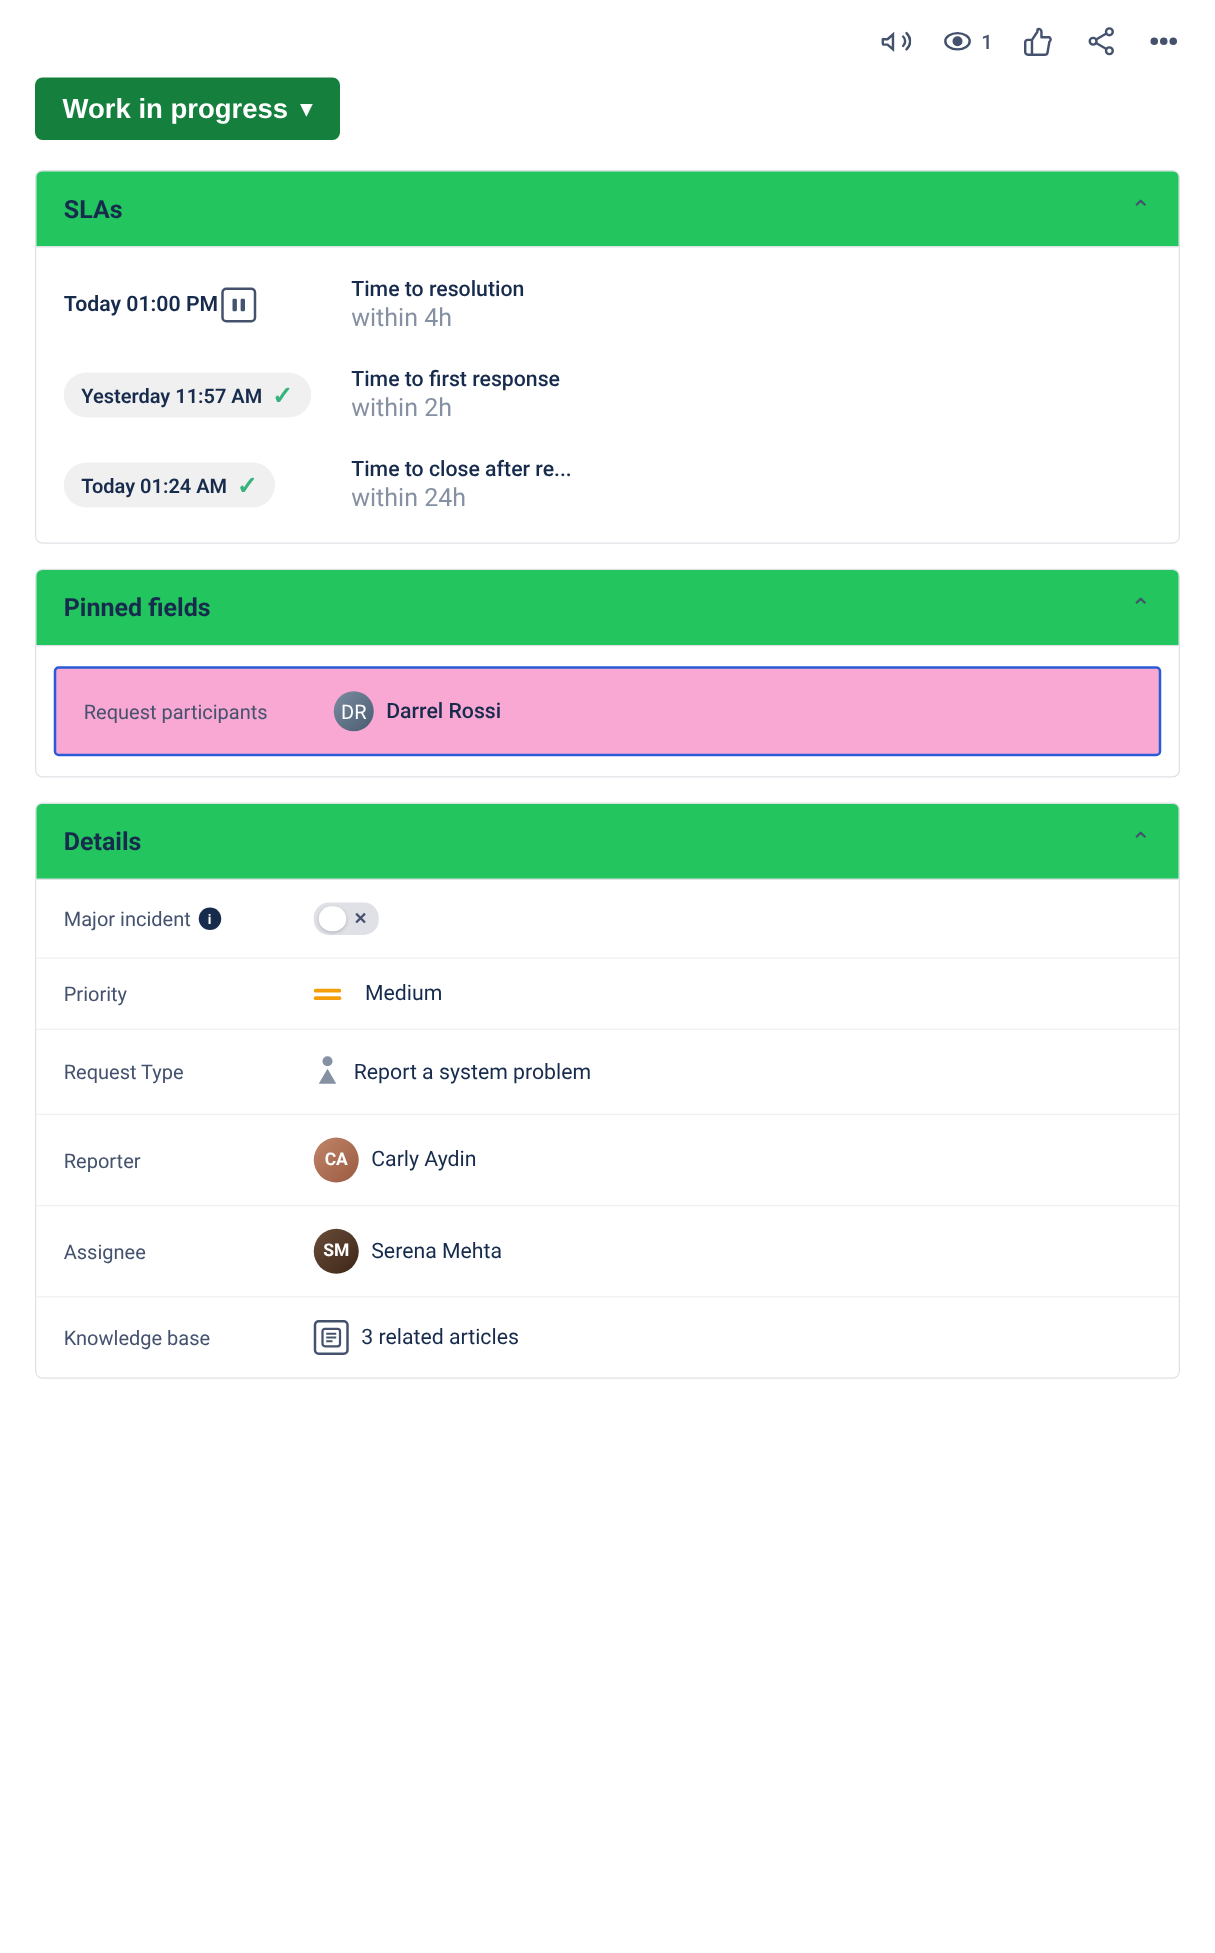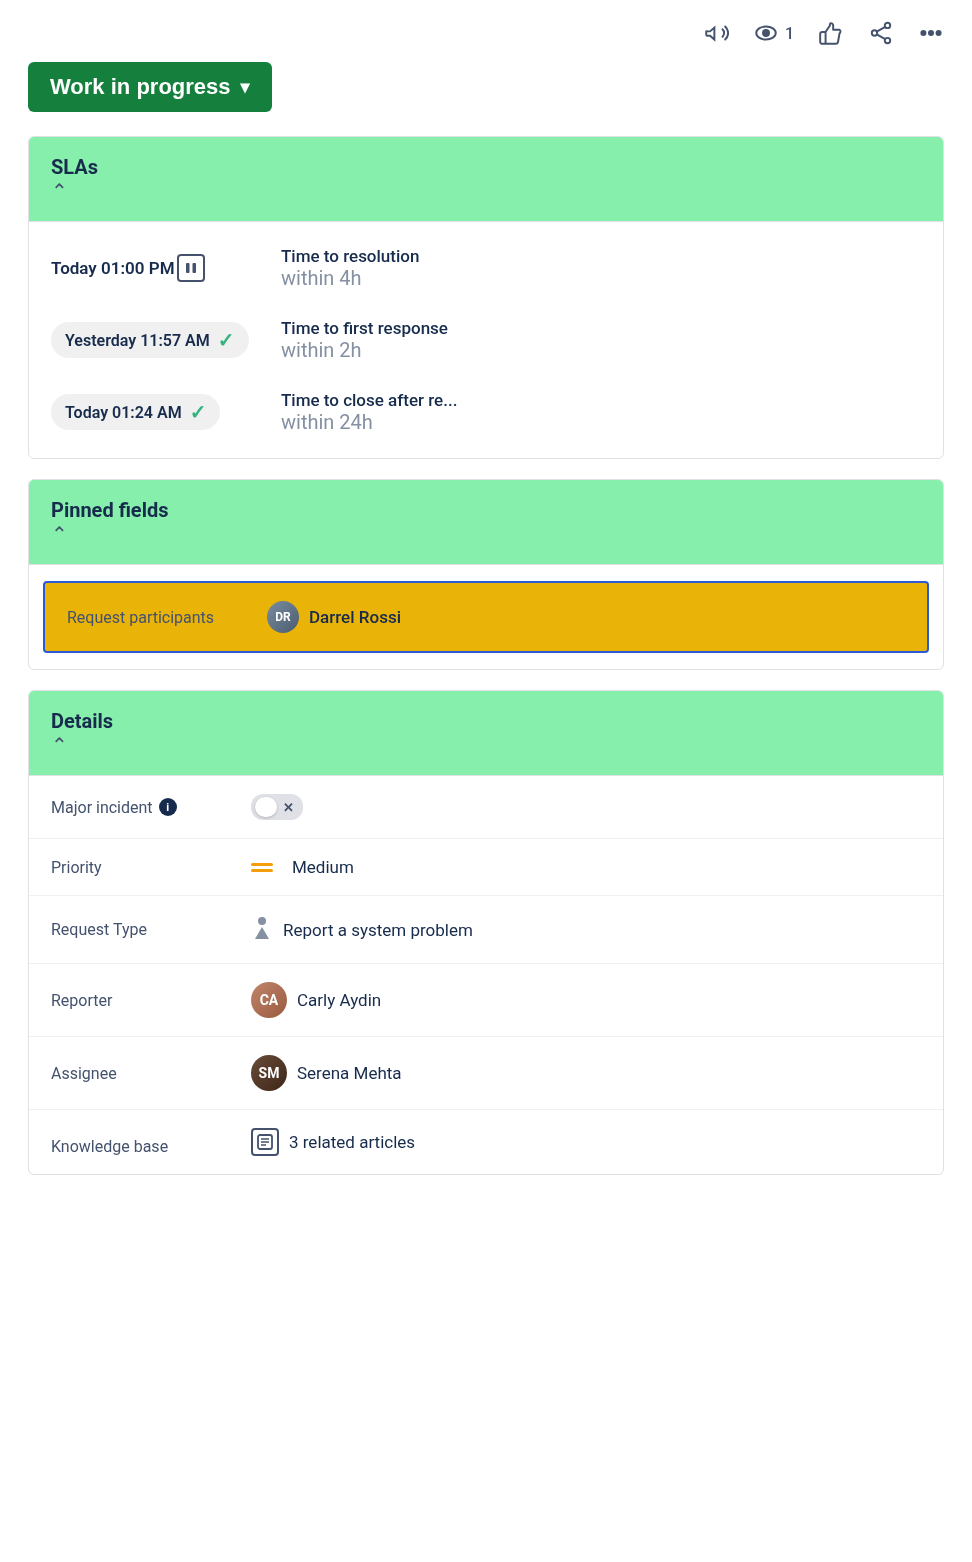--- a/index.html
+++ b/index.html
@@ -57,23 +57,22 @@
       border: 1px solid #dfe1e6;
       border-radius: 6px;
       margin: 0 28px 20px;
       overflow: hidden;
     }
     .section-header {
       display: flex;
       justify-content: space-between;
       align-items: flex-start;
       padding: 18px 22px;
-      background: #86efac;
+      background: #22c55e;
       cursor: pointer;
-      flex-direction: column;
     }
     .section-header h2 {
       font-size: 20px;
       font-weight: 700;
       color: #172b4d;
     }
     .chevron-up {
       font-size: 20px;
       color: #44526e;
     }
@@ -143,21 +142,21 @@
     }
 
     
     .pinned-row {
       display: flex;
       align-items: center;
       padding: 18px 22px;
       border: 2.5px solid #2a5bd7;
       border-radius: 4px;
       margin: 10px 14px;
-      background: #eab308;
+      background: #f9a8d4;
       cursor: pointer;
     }
     .pinned-label {
       font-size: 16px;
       color: #44526e;
       min-width: 200px;
     }
     .pinned-value {
       display: flex;
       align-items: center;
@@ -169,21 +168,20 @@
 
     
     .detail-row {
       display: flex;
       align-items: center;
       padding: 18px 22px;
       border-bottom: 1px solid #f0f0f0;
     }
     .detail-row:last-child {
       border-bottom: none;
-      align-items: flex-end;
     }
     .detail-label {
       font-size: 16px;
       color: #44526e;
       min-width: 200px;
       display: flex;
       align-items: center;
       gap: 6px;
     }
     .detail-value {
@@ -293,23 +291,23 @@
       font-weight: 700;
     }
     .avatar-darrel {
       width: 32px;
       height: 32px;
       border-radius: 50%;
       background: linear-gradient(135deg, #7a8ca0, #4a5c70);
       display: flex;
       align-items: center;
       justify-content: center;
-      font-size: 12px;
+      font-size: 16px;
       color: #fff;
-      font-weight: 700;
+      font-weight: 400;
     }
 
     
     .toolbar svg {
       width: 26px;
       height: 26px;
       fill: none;
       stroke: #44526e;
       stroke-width: 2;
     }

